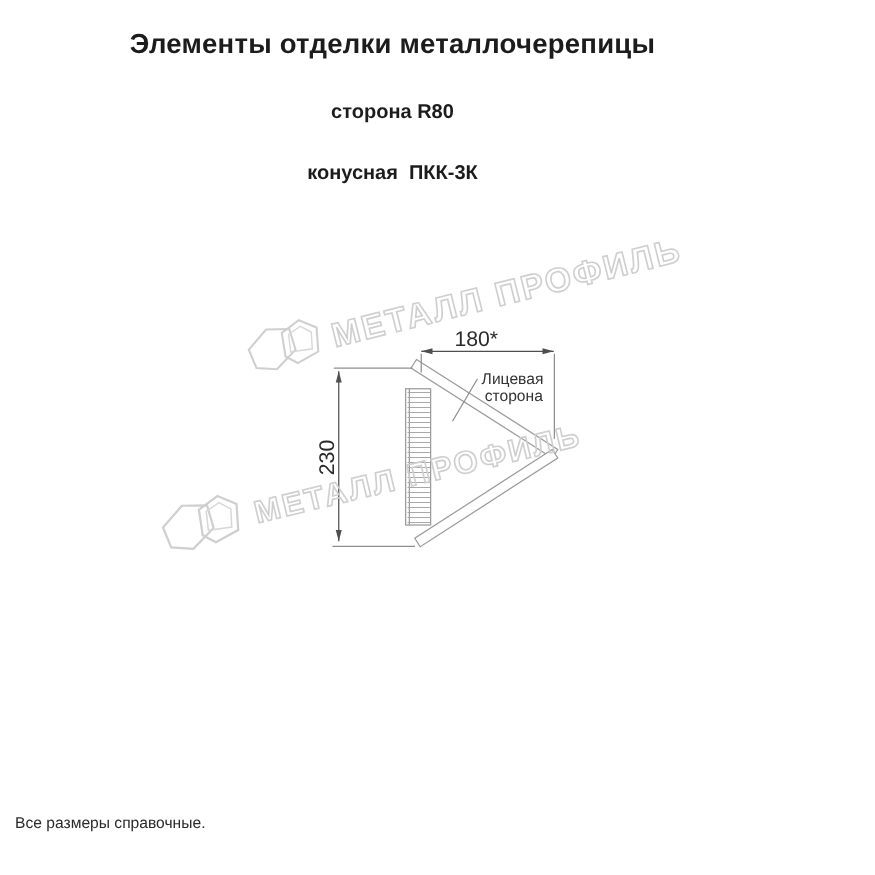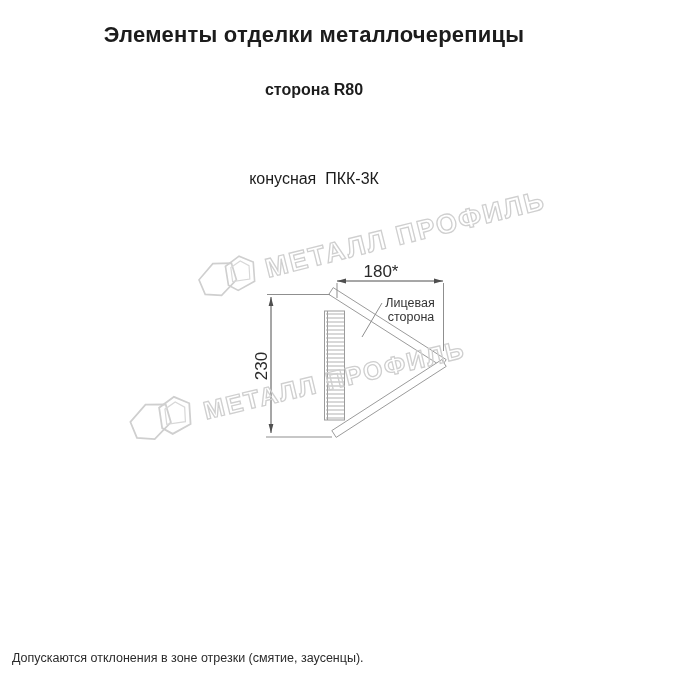--- a/index.html
+++ b/index.html
@@ -29,24 +29,23 @@
     font-size: 16px;
     font-weight: bold;
     line-height: 19px;
     color: #1c1c1c;
   }
   .product-type {
     position: absolute;
     left: 0; right: 0; top: 130px;
     text-align: center;
     font-size: 16px;
-    font-weight: normal;
+    font-weight: bold;
     color: #1c1c1c;
     white-space: pre;
-    margin-top: 40px;
   }
   .drawing-svg {
     position: absolute;
     left: 0; top: 0;
     width: 700px; height: 700px;
   }
   .watermark {
     position: absolute;
     display: flex;
     align-items: center;
@@ -155,16 +154,16 @@
   <div class="watermark wm-lower">
     <svg width="74" height="50" viewBox="0 0 80 56">
       <path d="M6 40 L3 21 L24 6 L46 11 L47 32 L25 46 Z" fill="none" stroke="#cfcfcf" stroke-width="2"></path>
       <path d="M36 36 L38 13 L57 5 L72 16 L68 39 L46 45 Z" fill="none" stroke="#cfcfcf" stroke-width="2"></path>
       <path d="M42 33 L44 16 L57 11 L66 19 L63 35 Z" fill="none" stroke="#d8d8d8" stroke-width="1.4"></path>
     </svg>
     <span class="wm-text">МЕТАЛЛ ПРОФИЛЬ</span>
   </div>
 
   <div class="footer-notes">
-    <div>Допускаются отклонения в зоне отрезки (смятие, заусенцы).</div>
+    <div>Все размеры справочные.</div>
   </div>
 
 </div>
 
 </body></html>

